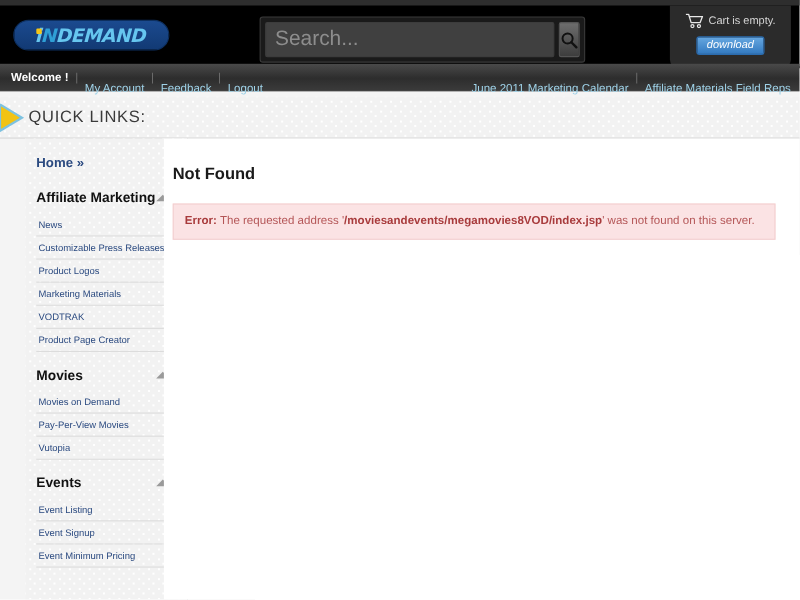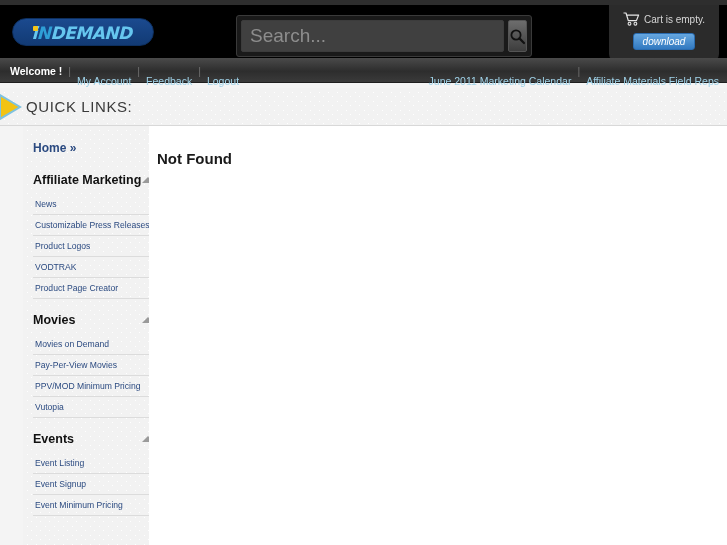--- a/index.html
+++ b/index.html
@@ -348,36 +348,40 @@
 <div id="content">
 
   <div id="sidebar" class="dot-bg">
     <div id="home-link">Home »</div>
     <div id="sidebar-sections">
         <div class="sb-section">
           <div class="sb-header"><span>Affiliate Marketing</span><span class="sb-caret"></span></div>
           <div class="sb-item">News</div>
           <div class="sb-item">Customizable Press Releases</div>
           <div class="sb-item">Product Logos</div>
+          <div class="sb-item">Marketing Materials</div>
           <div class="sb-item">VODTRAK</div>
           <div class="sb-item">Product Page Creator</div>
         </div>
         <div class="sb-section">
           <div class="sb-header"><span>Movies</span><span class="sb-caret"></span></div>
           <div class="sb-item">Movies on Demand</div>
           <div class="sb-item">Pay-Per-View Movies</div>
-          <div class="sb-item">PPV/MOD Minimum Pricing</div>
           <div class="sb-item">Vutopia</div>
         </div>
         <div class="sb-section">
           <div class="sb-header"><span>Events</span><span class="sb-caret"></span></div>
           <div class="sb-item">Event Listing</div>
           <div class="sb-item">Event Signup</div>
           <div class="sb-item">Event Minimum Pricing</div>
         </div>
       </div>
   </div>
 
   <div id="main">
     <h1 id="page-title">Not Found</h1>
+    <div id="error-box">
+      <span class="err-label">Error:</span>
+      <span>The requested address '</span><span class="err-path">/moviesandevents/megamovies8VOD/index.jsp</span><span>' was not found on this server.</span>
+    </div>
   </div>
 
 </div>
 
 </body></html>

